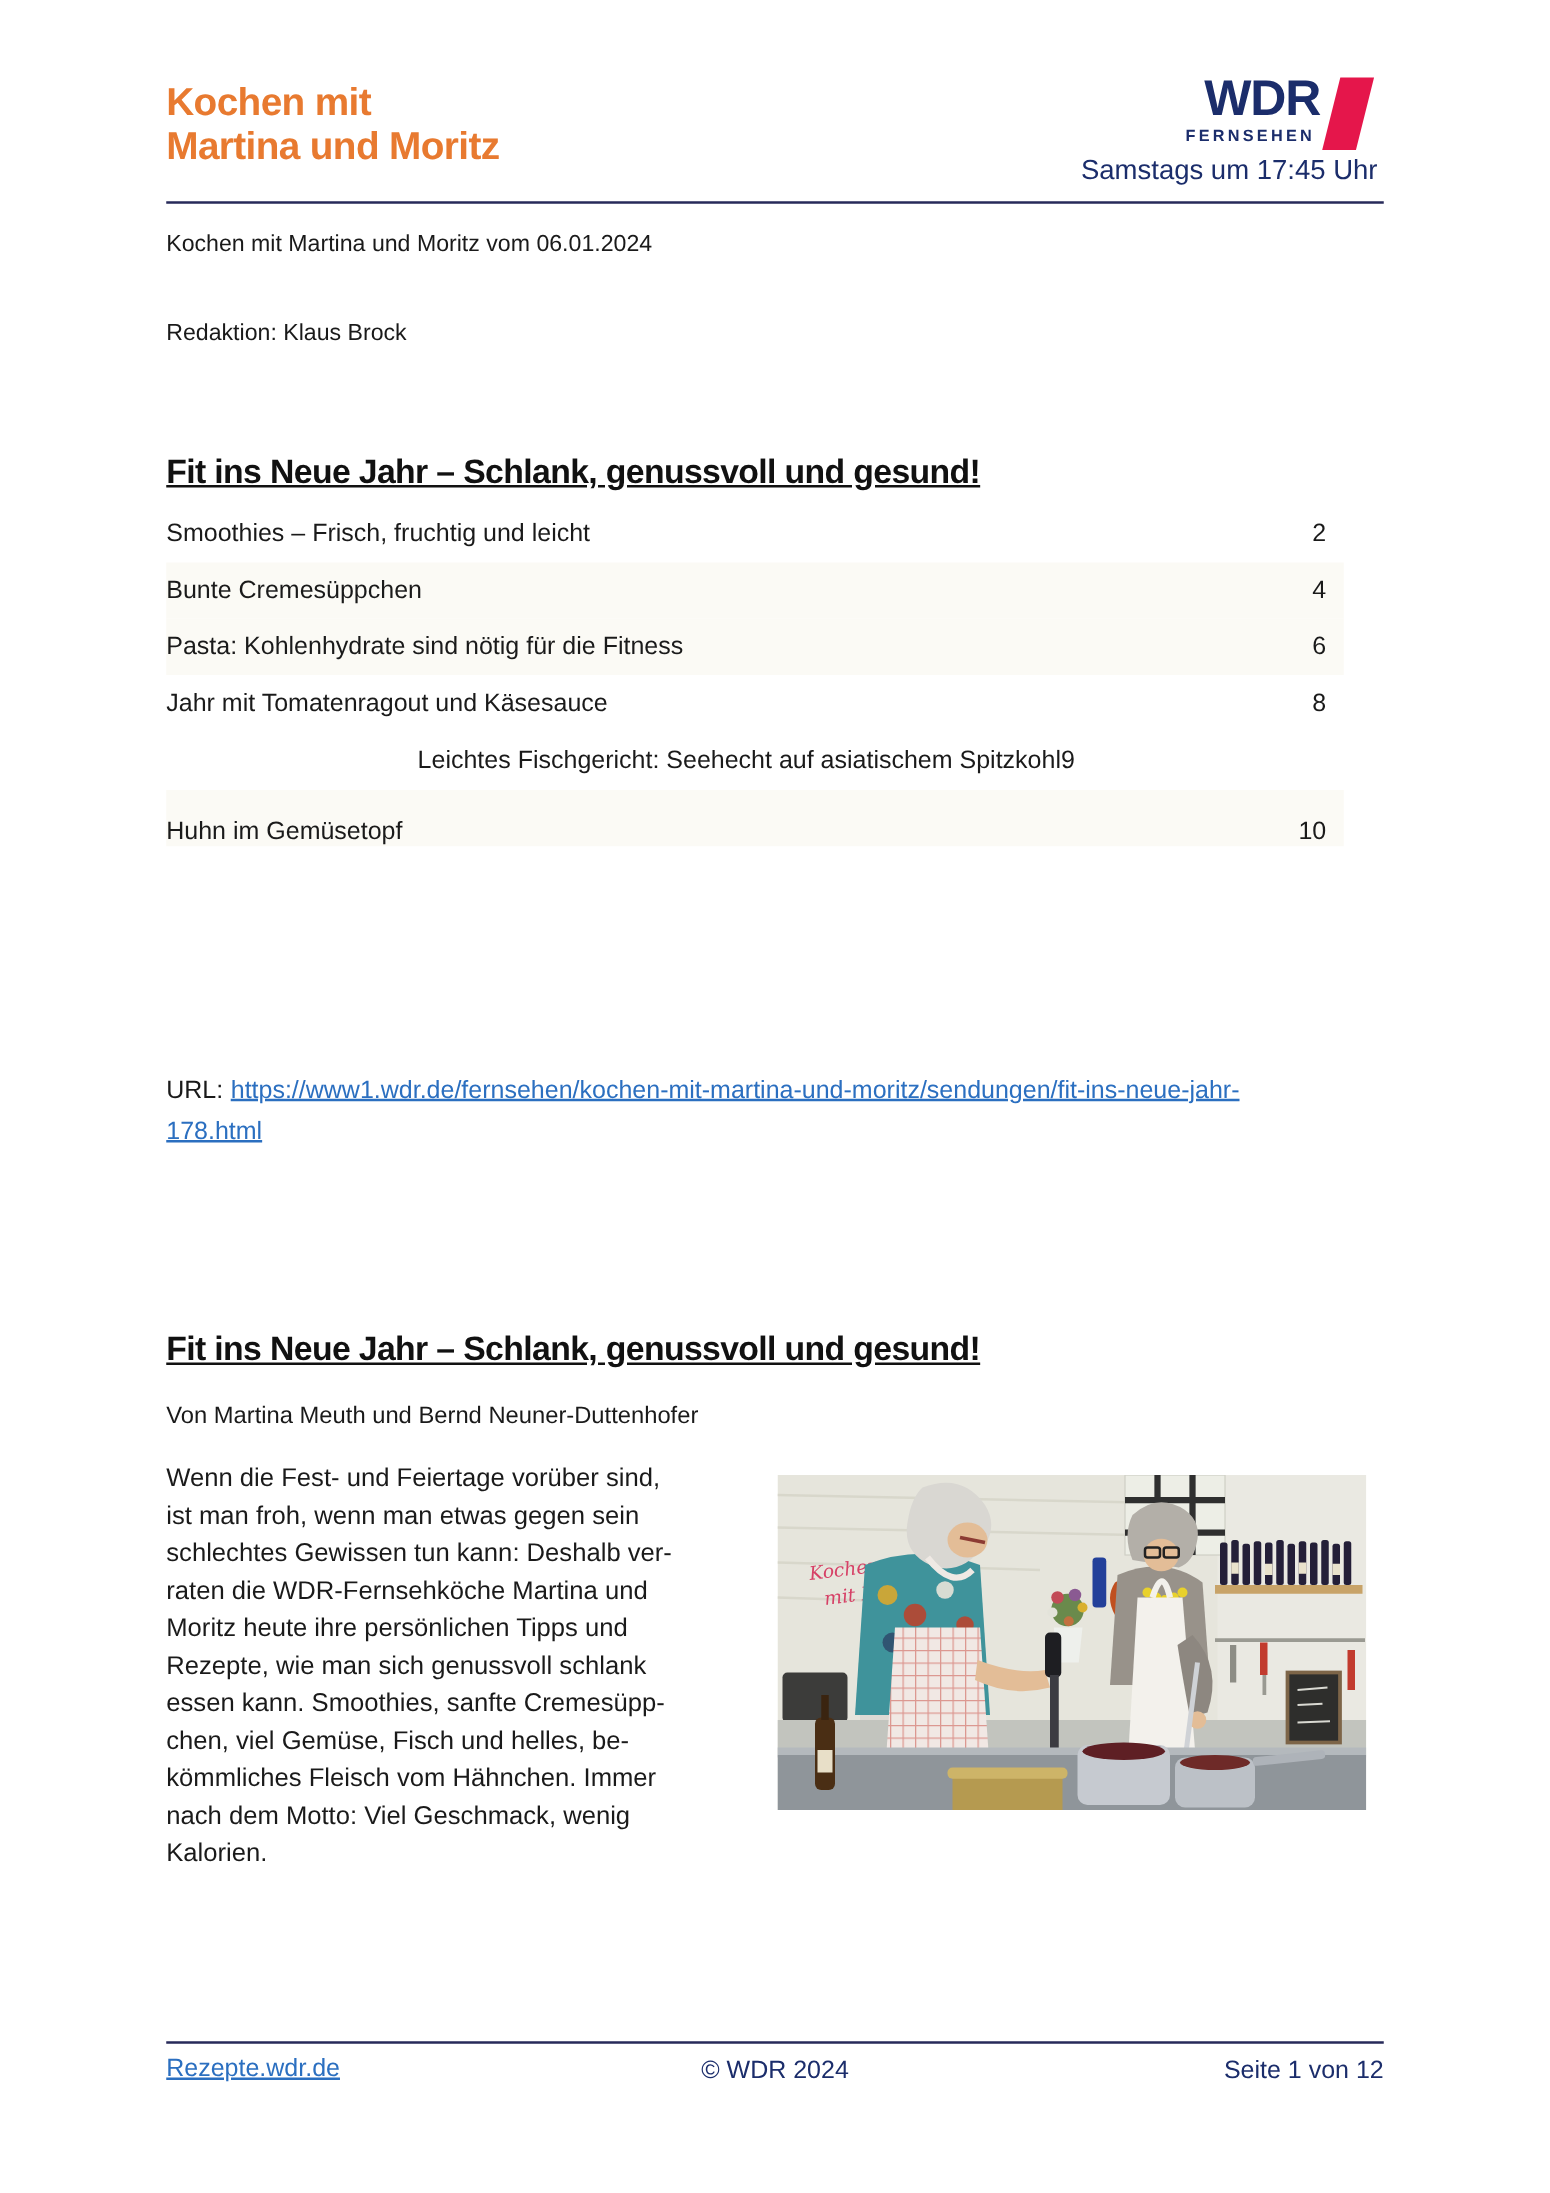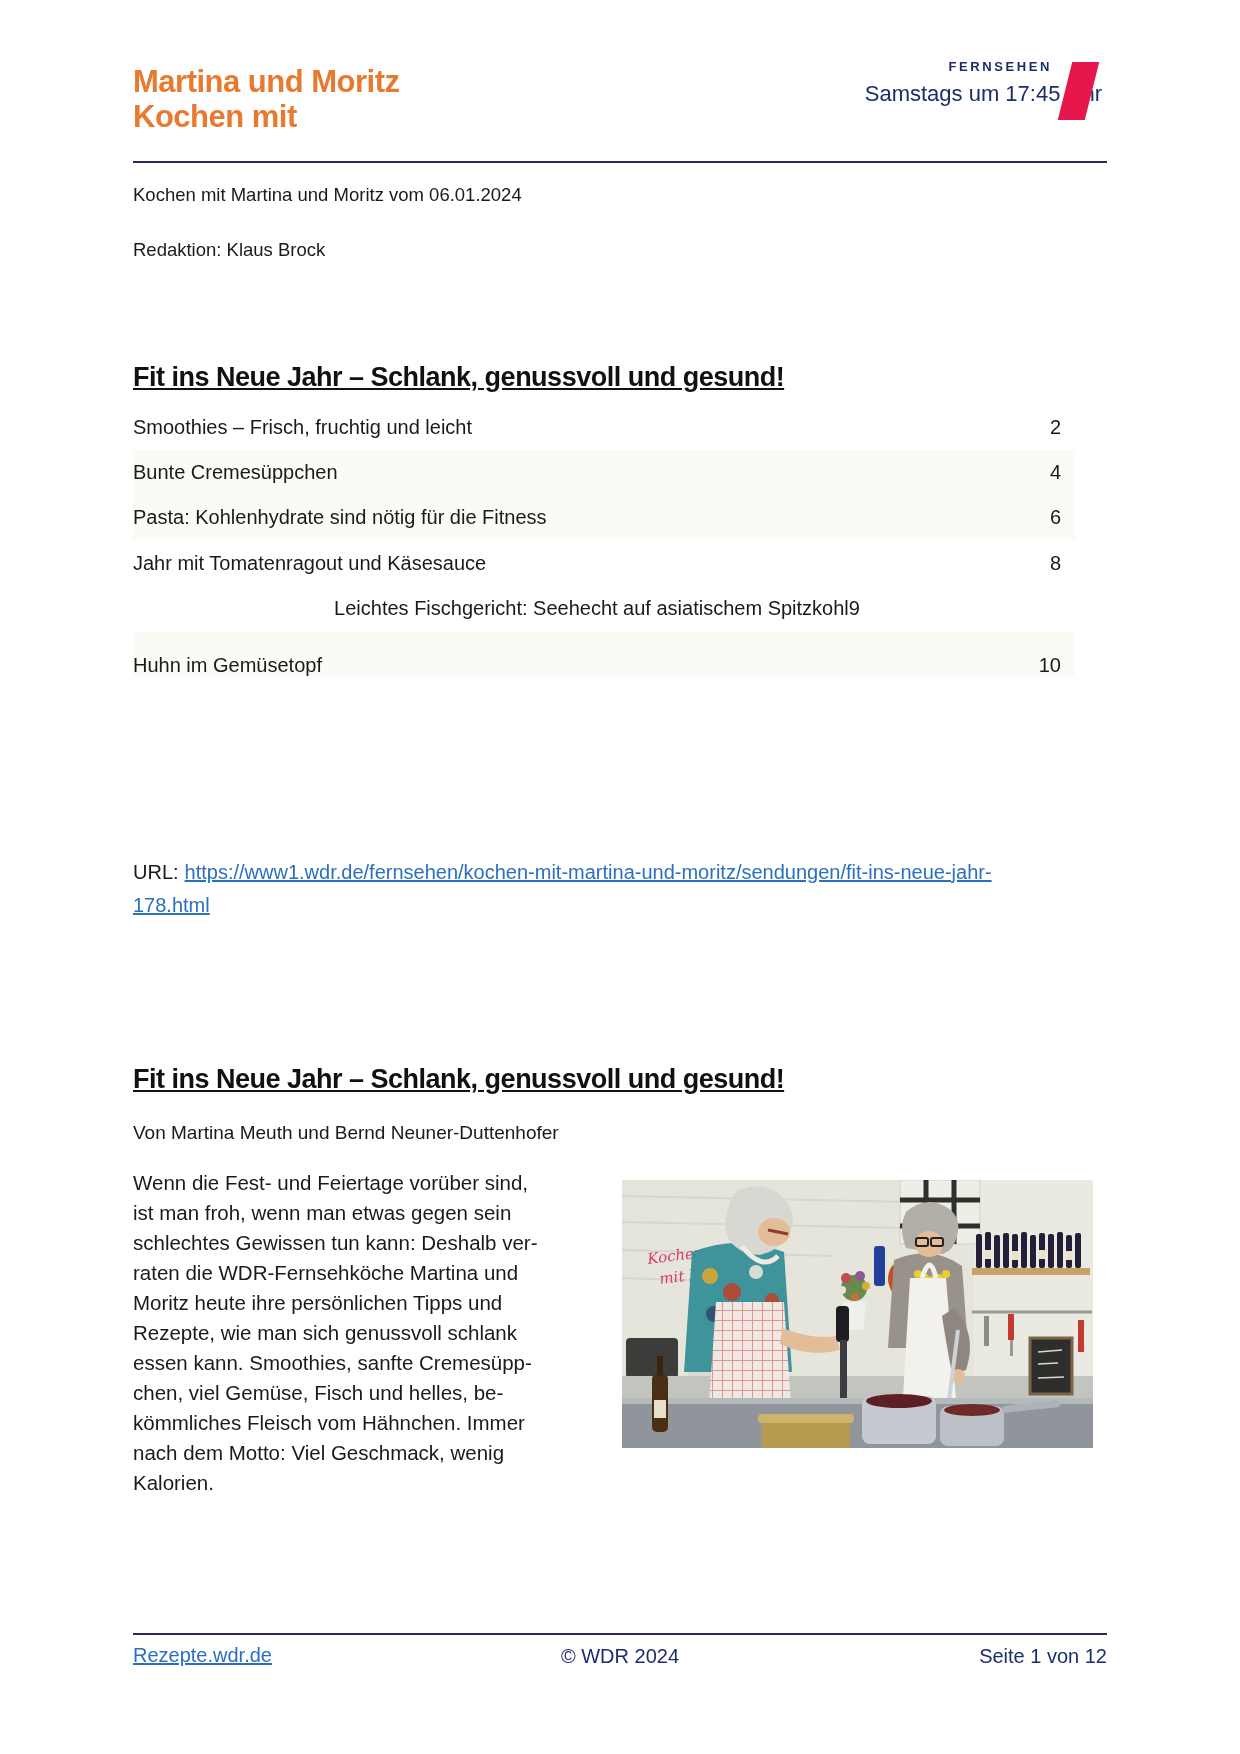--- a/index.html
+++ b/index.html
@@ -45,34 +45,35 @@
   
   .footer-item{font-size:20px;color:#1b2d6b;}
   .footer-left{left:133px;top:1644px;}
   .footer-center{left:133px;top:1645px;width:974px;text-align:center;}
   .footer-right{left:133px;top:1645px;width:974px;text-align:right;}
 </style>
 </head>
 <body>
 
 <div class="abs brand">
+  <div>Kochen mit</div>
   <div>Martina und Moritz</div>
-  <div>Kochen mit</div>
 </div>
 
 <div class="abs wdr-box">
+  <span class="wdr-word">WDR</span>
   <span class="wdr-sub">FERNSEHEN</span>
   <span class="wdr-slash"></span>
   <span class="wdr-schedule">Samstags um 17:45 Uhr</span>
 </div>
 
 <div class="abs rule" style="top:161px;"></div>
 
 <div class="abs meta-line" style="top:184px;">Kochen mit Martina und Moritz vom 06.01.2024</div>
-<div class="abs meta-line" style="top:239px;">Redaktion: Klaus Brock</div>
+<div class="abs meta-line" style="top:255px;">Redaktion: Klaus Brock</div>
 
 <div class="abs doc-heading" style="top:362px;">Fit ins Neue Jahr – Schlank, genussvoll und gesund!</div>
 
 <div class="toc-row" style="top:405px;">
   <span>Smoothies – Frisch, fruchtig und leicht</span>
   <span class="toc-num">2</span>
 </div>
 <div class="toc-row shaded" style="top:450px;">
   <span>Bunte Cremesüppchen</span>
   <span class="toc-num">4</span>

